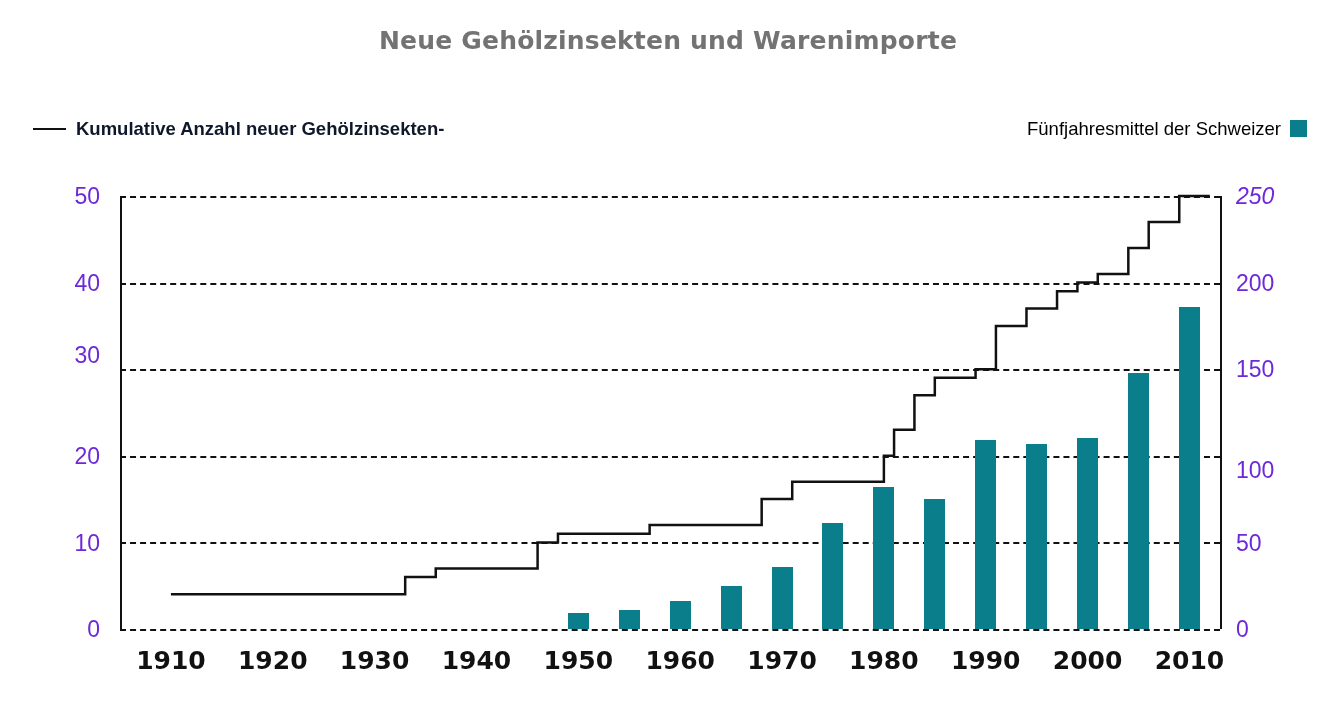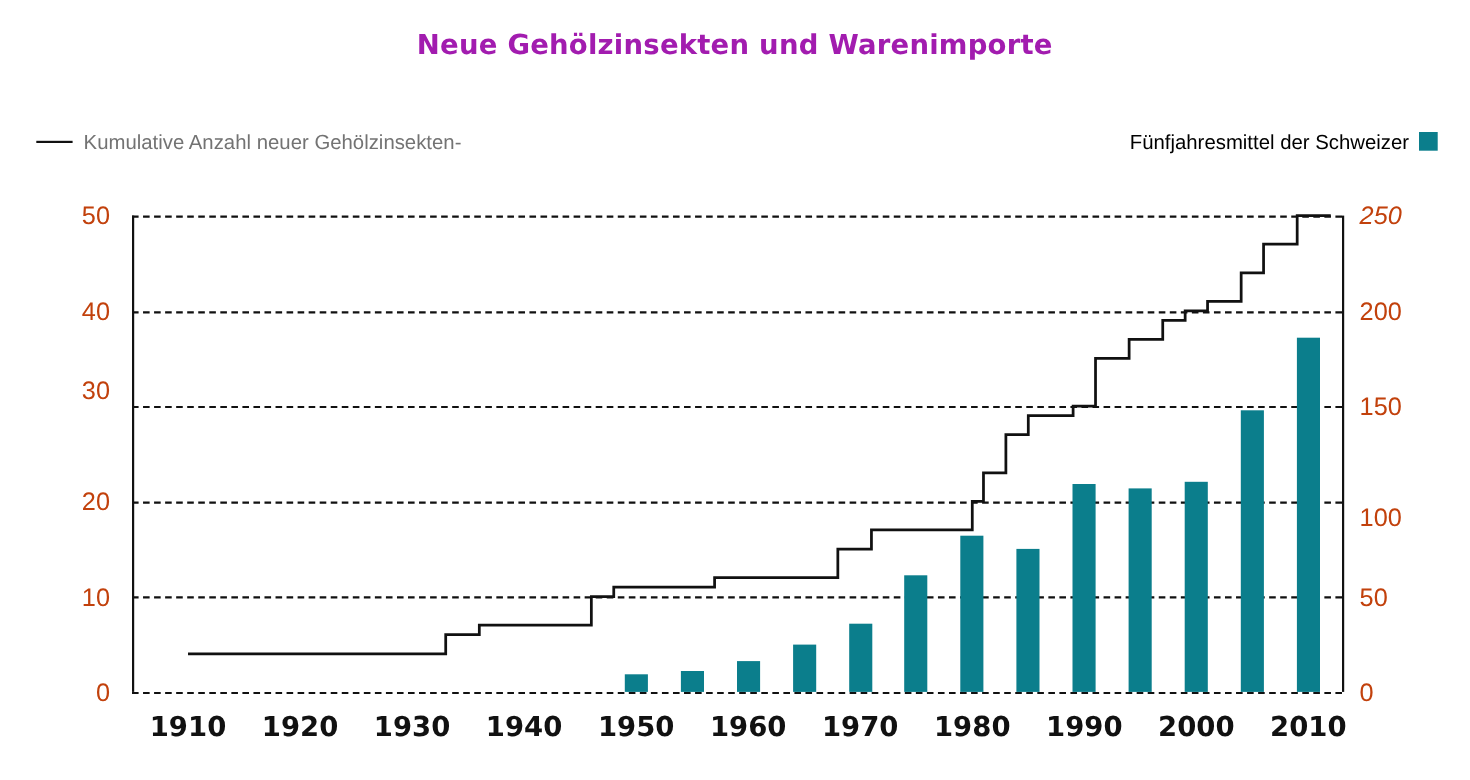--- a/index.html
+++ b/index.html
@@ -14,39 +14,40 @@
   #chart-root{position:relative;width:1336px;height:709px;}
 
   #chart-title{
     position:absolute;
     top:26px;left:0;width:1336px;
     text-align:center;
     font-size:25px;
     font-weight:bold;
     font-family:"DejaVu Sans", sans-serif;
     letter-spacing:0.2px;
-    color:#a21caf;
+    color:#737373;
   }
 
   
   .legend-left{
     position:absolute;
     left:33px;top:116px;
     display:flex;align-items:flex-start;
   }
   .legend-line{
     width:33px;height:0;
     border-top:2px solid #111111;
     margin-top:12px;margin-right:10px;
     flex:0 0 auto;
   }
   .legend-left-text{
     font-size:18.5px;line-height:25px;
-    color:#737373;
+    color:#0f172a;
     max-width:430px;
+    font-weight:bold;
   }
   .legend-right{
     position:absolute;
     right:29px;top:116px;
     display:flex;align-items:flex-start;
     justify-content:flex-end;
   }
   .legend-right-text{
     font-size:18.5px;line-height:25px;
     color:#000000;
@@ -83,21 +84,21 @@
     bottom:0;
     width:21px;
     background:#0b7e8c;
   }
 
   #lineSvg{position:absolute;left:0;top:0;width:1100px;height:433px;overflow:visible;}
 
   .ytick{
     position:absolute;
     font-size:23px;
-    color:#c2410c;
+    color:#6d28d9;
     line-height:1;
   }
   .ytick.left{right:1236px;text-align:right;width:60px;}
   .ytick.right{left:1236px;text-align:left;width:70px;}
 
   .xtick{
     position:absolute;
     top:646px;
     font-size:25px;
     font-weight:bold;

